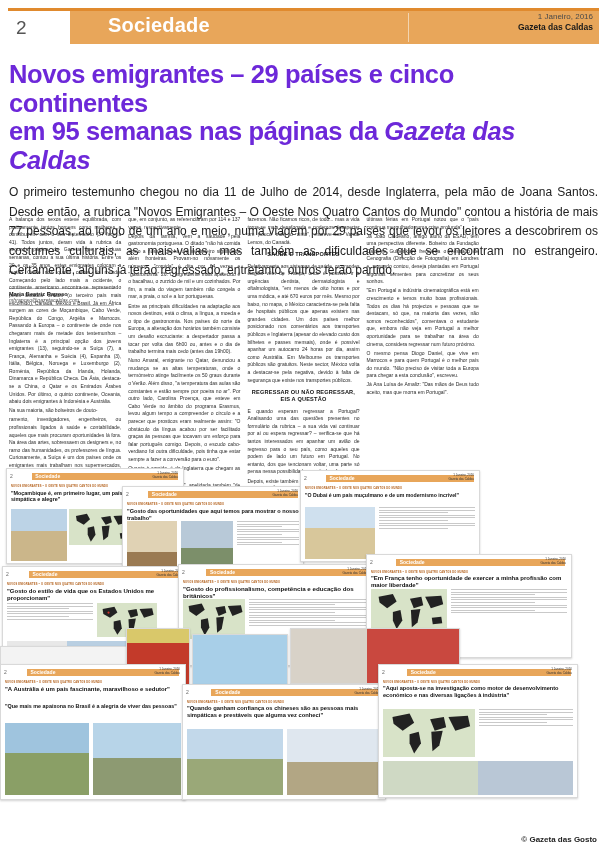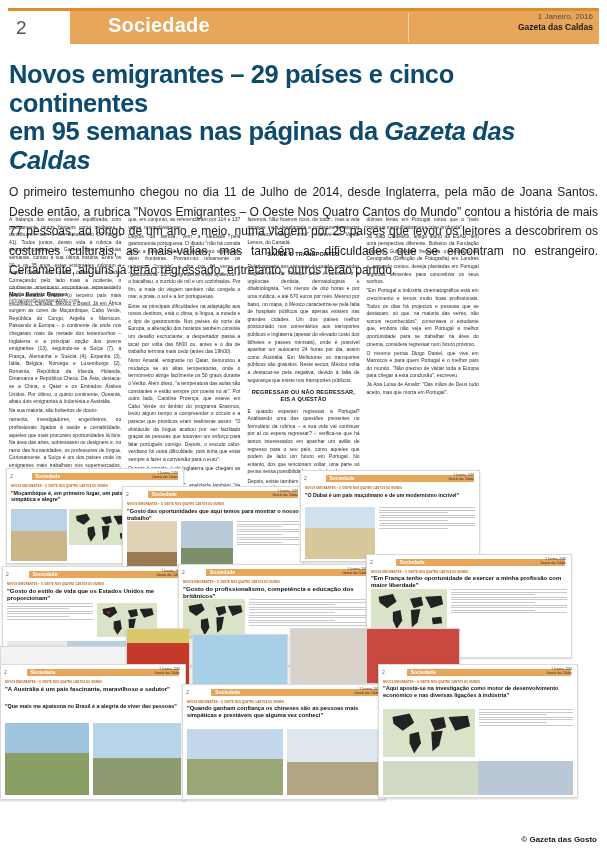--- a/index.html
+++ b/index.html
@@ -28,21 +28,21 @@
   }
   .mast-div { position:absolute; left:408px; top:13px; width:1px; height:29px; background:#f3d5b0; }
   .mast-right { position:absolute; right:14px; top:12px; text-align:right; line-height:1.25; }
   .mast-date { font-size:8px; color:#4a4a4a; }
   .mast-brand { font-size:8.5px; font-weight:bold; color:#1a1a1a; }
 
   
   .headline {
     margin:12px 9px 0 9px;
     font-size:25.5px; line-height:1.12; font-weight:bold; letter-spacing:-.4px;
-    color:#0c4a6e;
+    color:#6d28d9;
   }
   .headline em { font-style:italic; }
 
   
   .lead {
     margin:9px 9px 8px 9px;
     font-size:12px; line-height:1.62; text-align:justify; color:#222;
   }
   .lead p + p { margin-top:1px; }
 

